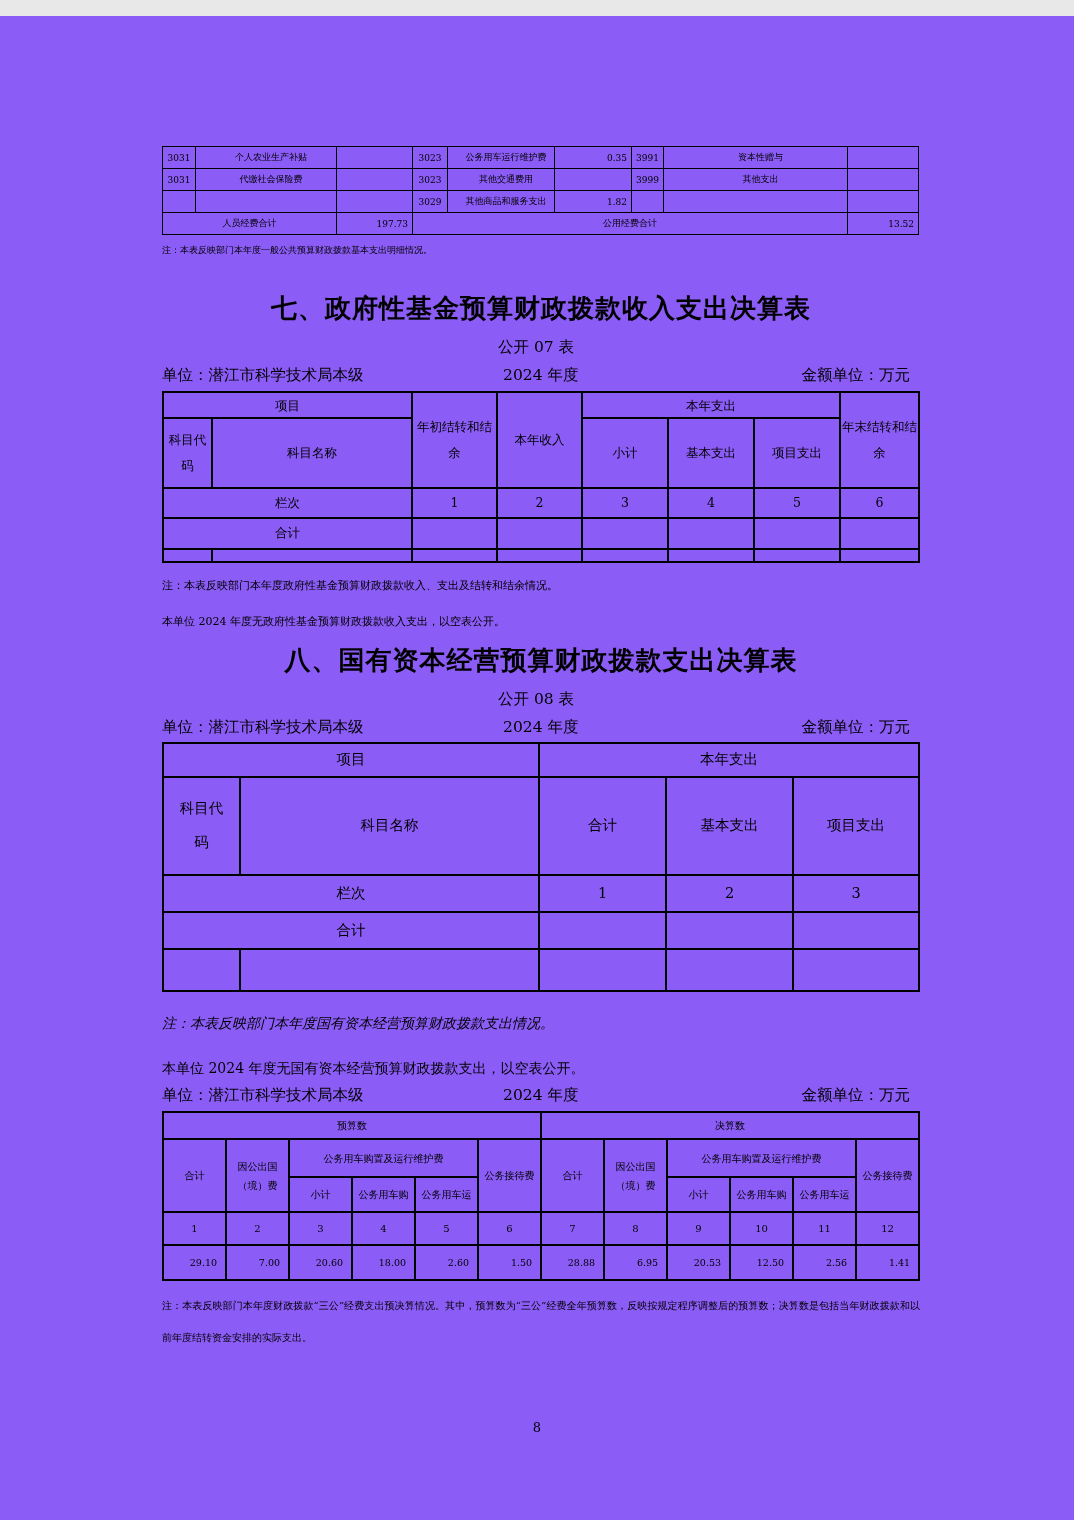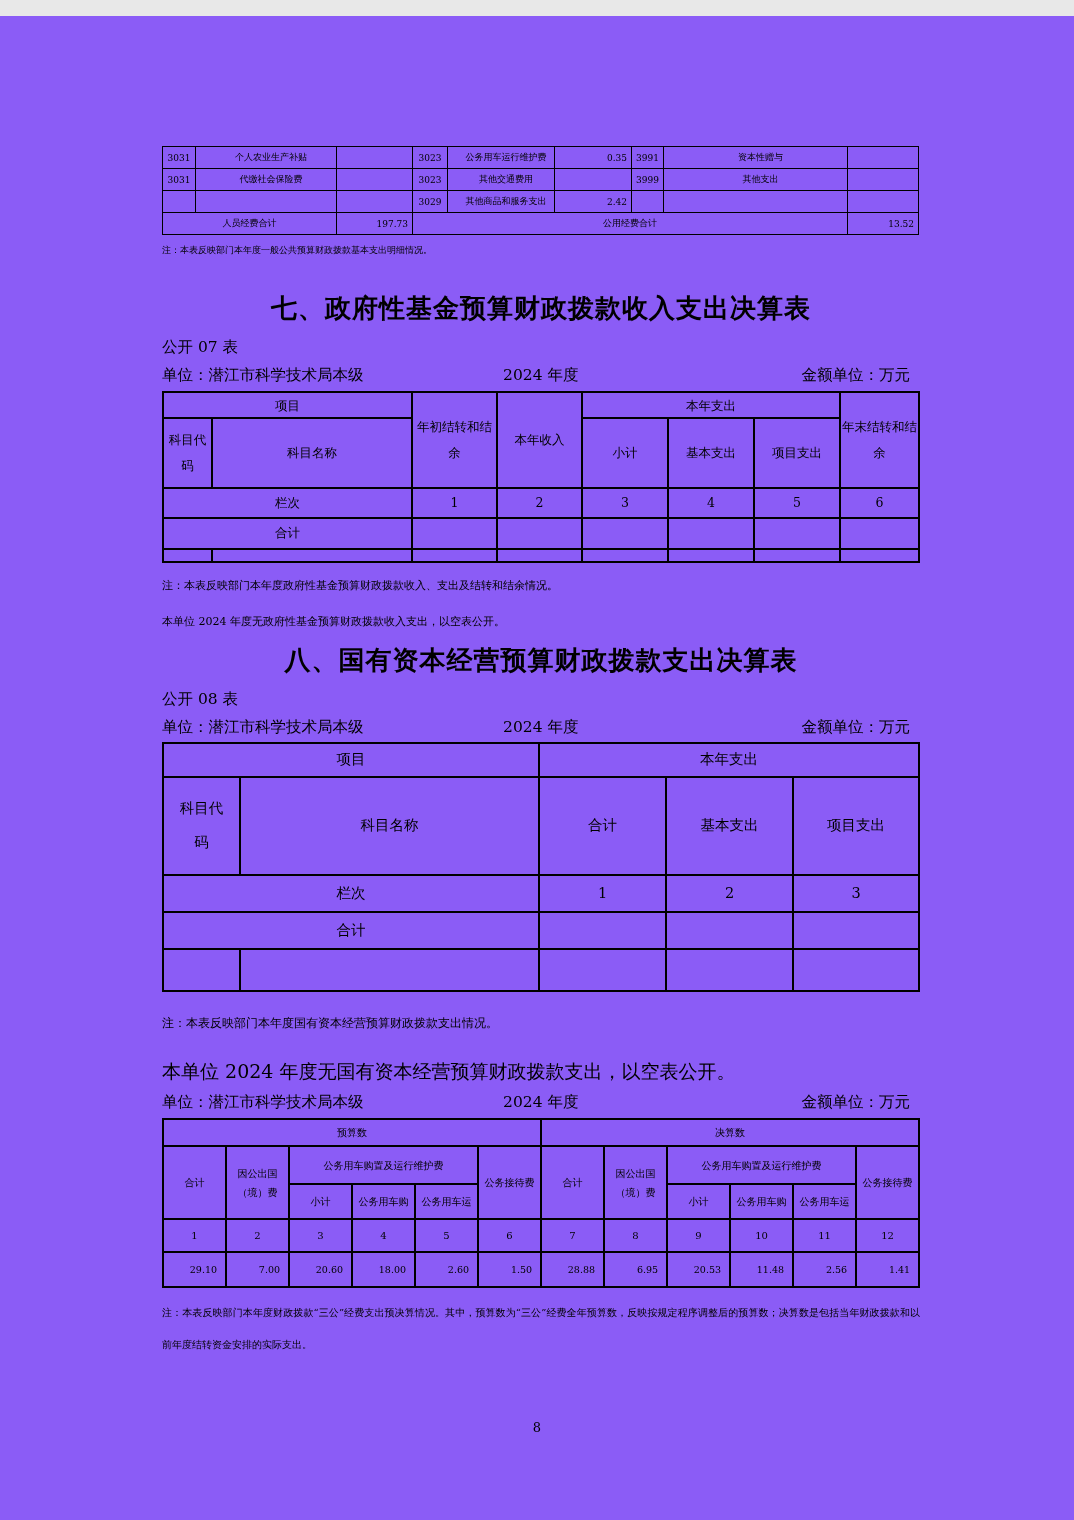--- a/index.html
+++ b/index.html
@@ -13,39 +13,39 @@
   .mini td{border:1px solid #000;font-size:9px;height:21px;padding:0 2px;}
   .mini td.n{text-align:center;padding-left:12px;}
   .mini td.v{text-align:right;padding-right:4px;}
   .note-top{font-size:9px;margin-top:9px;}
   
   .sec-title{font-family:"DejaVu Sans","Liberation Sans",sans-serif;font-weight:bold;
              font-size:26px;text-align:center;letter-spacing:1px;}
   .t7{margin-top:34px;}
   .t8{margin-top:14px;}
   .t9{margin-top:26px;}
-  .sheet-label{font-size:15.5px;text-align:left;margin-top:11px;padding-right:10px;}
+  .sheet-label{font-size:15.5px;text-align:center;margin-top:11px;padding-right:10px;}
   .unit-line{font-size:15.5px;margin-top:7px;display:flex;}
   .unit-line .u1{width:45%;}
   .unit-line .u2{width:25%;}
   .unit-line .u3{width:30%;text-align:right;padding-right:10px;box-sizing:border-box;}
   
   .big td{border:2px solid #000;}
   .tbl7{margin-top:5px;}
   .tbl7 td{font-size:12.5px;line-height:2.1;}
   .tbl8{margin-top:4px;}
   .tbl8 td{font-size:14.5px;line-height:2.3;}
   .tbl8 td.narrow{padding:0 10px;}
   .tbl9{margin-top:5px;}
   .tbl9 td{font-size:10px;line-height:1.9;padding:6px 3px;}
   .tbl9 td.val{text-align:right;padding-right:8px;font-size:9.5px;}
   .note7{font-size:11px;margin-top:15px;}
   .note7b{font-size:11px;margin-top:21px;}
-  .note8{font-size:12px;margin-top:23px;}
-  .note8b{font-size:19px;margin-top:27px;}
+  .note8{font-size:14px;margin-top:23px;font-style:italic;}
+  .note8b{font-size:14px;margin-top:27px;}
   .note9{font-size:10px;margin-top:9px;line-height:32px;text-align:justify;}
   .pagenum{position:absolute;left:0;top:1404px;width:1074px;text-align:center;font-size:13px;}
 </style>
 </head>
 <body>
 
 <div class="page">
   <div class="content">
 
     <table class="mini">
@@ -82,21 +82,21 @@
         <td>3999</td>
         <td class="n">其他支出</td>
         <td class="v"></td>
       </tr>
       <tr>
         <td></td>
         <td class="n"></td>
         <td class="v"></td>
         <td>3029</td>
         <td class="n">其他商品和服务支出</td>
-        <td class="v">2.42</td>
+        <td class="v">1.82</td>
         <td></td>
         <td class="n"></td>
         <td class="v"></td>
       </tr>
       <tr>
         <td colspan="2">人员经费合计</td>
         <td class="v">197.73</td>
         <td colspan="5">公用经费合计</td>
         <td class="v">13.52</td>
       </tr>
@@ -281,21 +281,21 @@
       <tr style="height:35px">
         <td class="val">29.10</td>
         <td class="val">7.00</td>
         <td class="val">20.60</td>
         <td class="val">18.00</td>
         <td class="val">2.60</td>
         <td class="val">1.50</td>
         <td class="val">28.88</td>
         <td class="val">6.95</td>
         <td class="val">20.53</td>
-        <td class="val">11.48</td>
+        <td class="val">12.50</td>
         <td class="val">2.56</td>
         <td class="val">1.41</td>
       </tr>
     </tbody>
       </table>
     <div class="note9">注：本表反映部门本年度财政拨款“三公”经费支出预决算情况。其中，预算数为“三公”经费全年预算数，反映按规定程序调整后的预算数；决算数是包括当年财政拨款和以前年度结转资金安排的实际支出。</div>
 
   </div>
   <div class="pagenum">8</div>
 </div>

